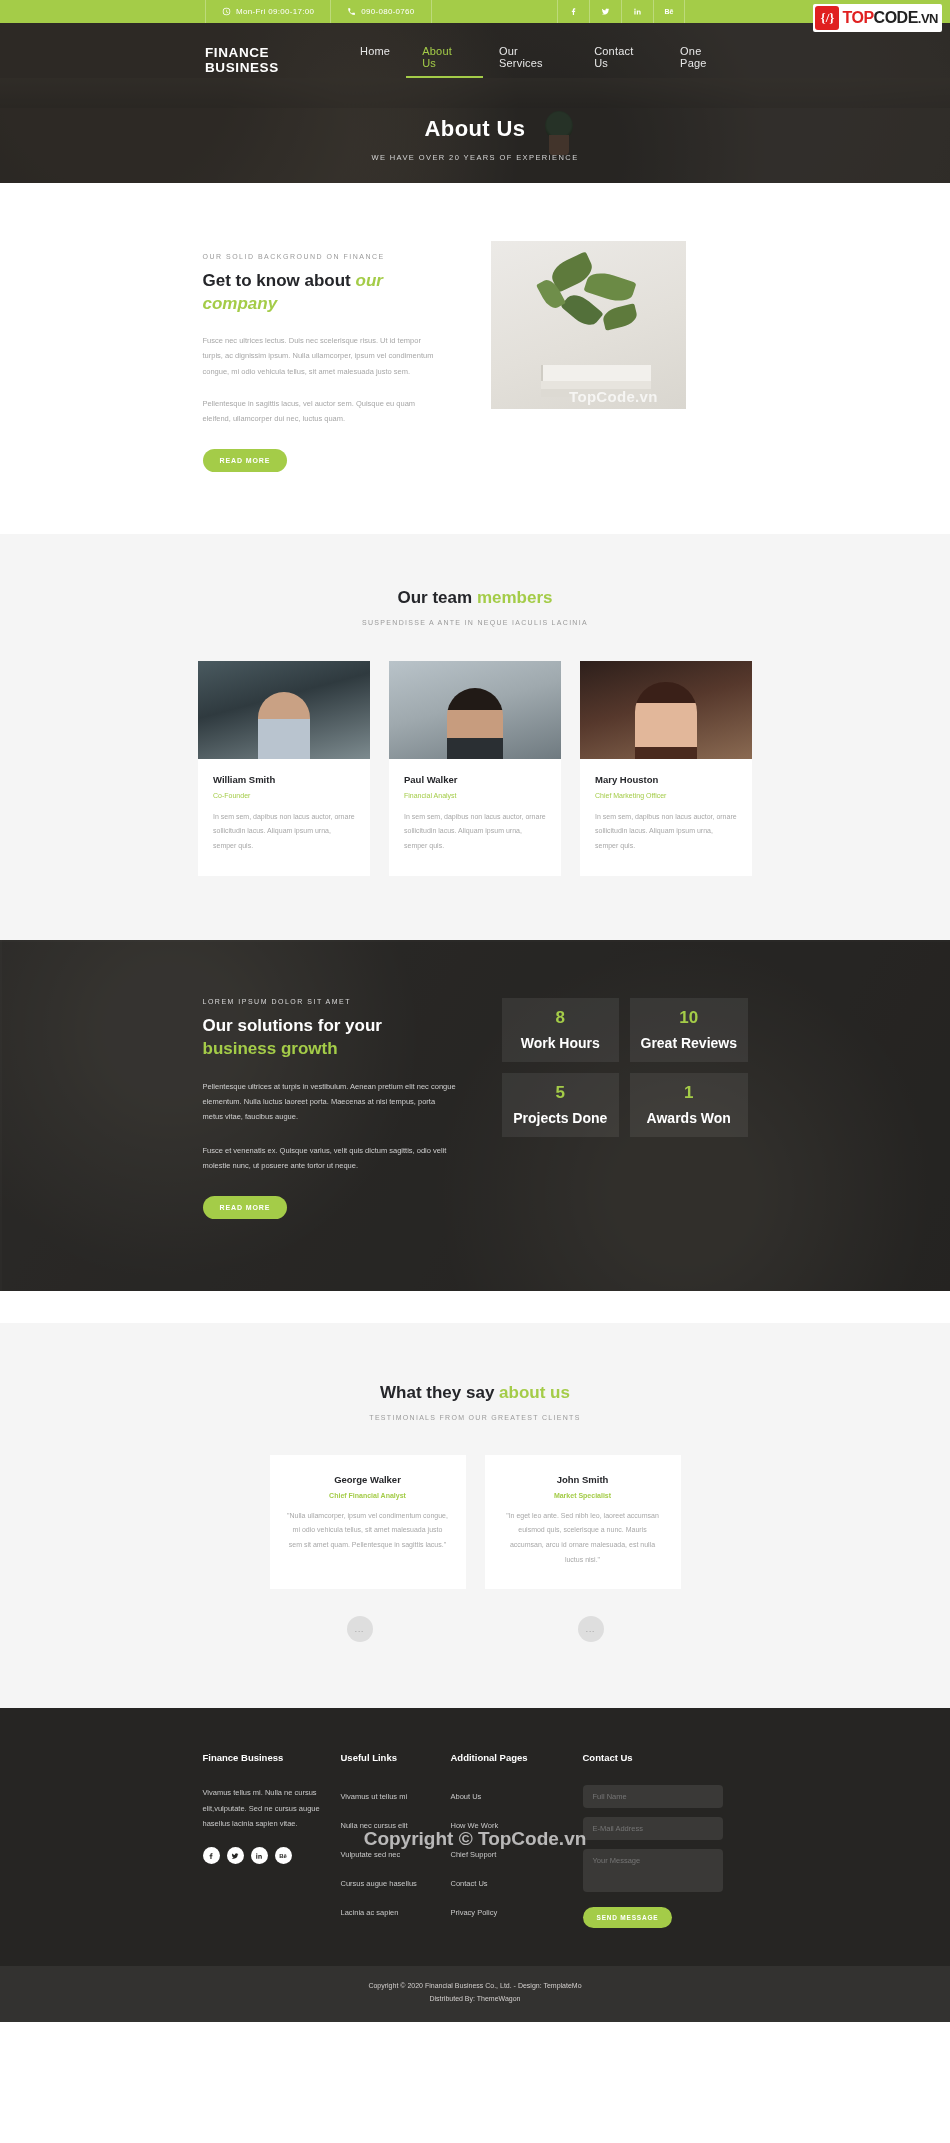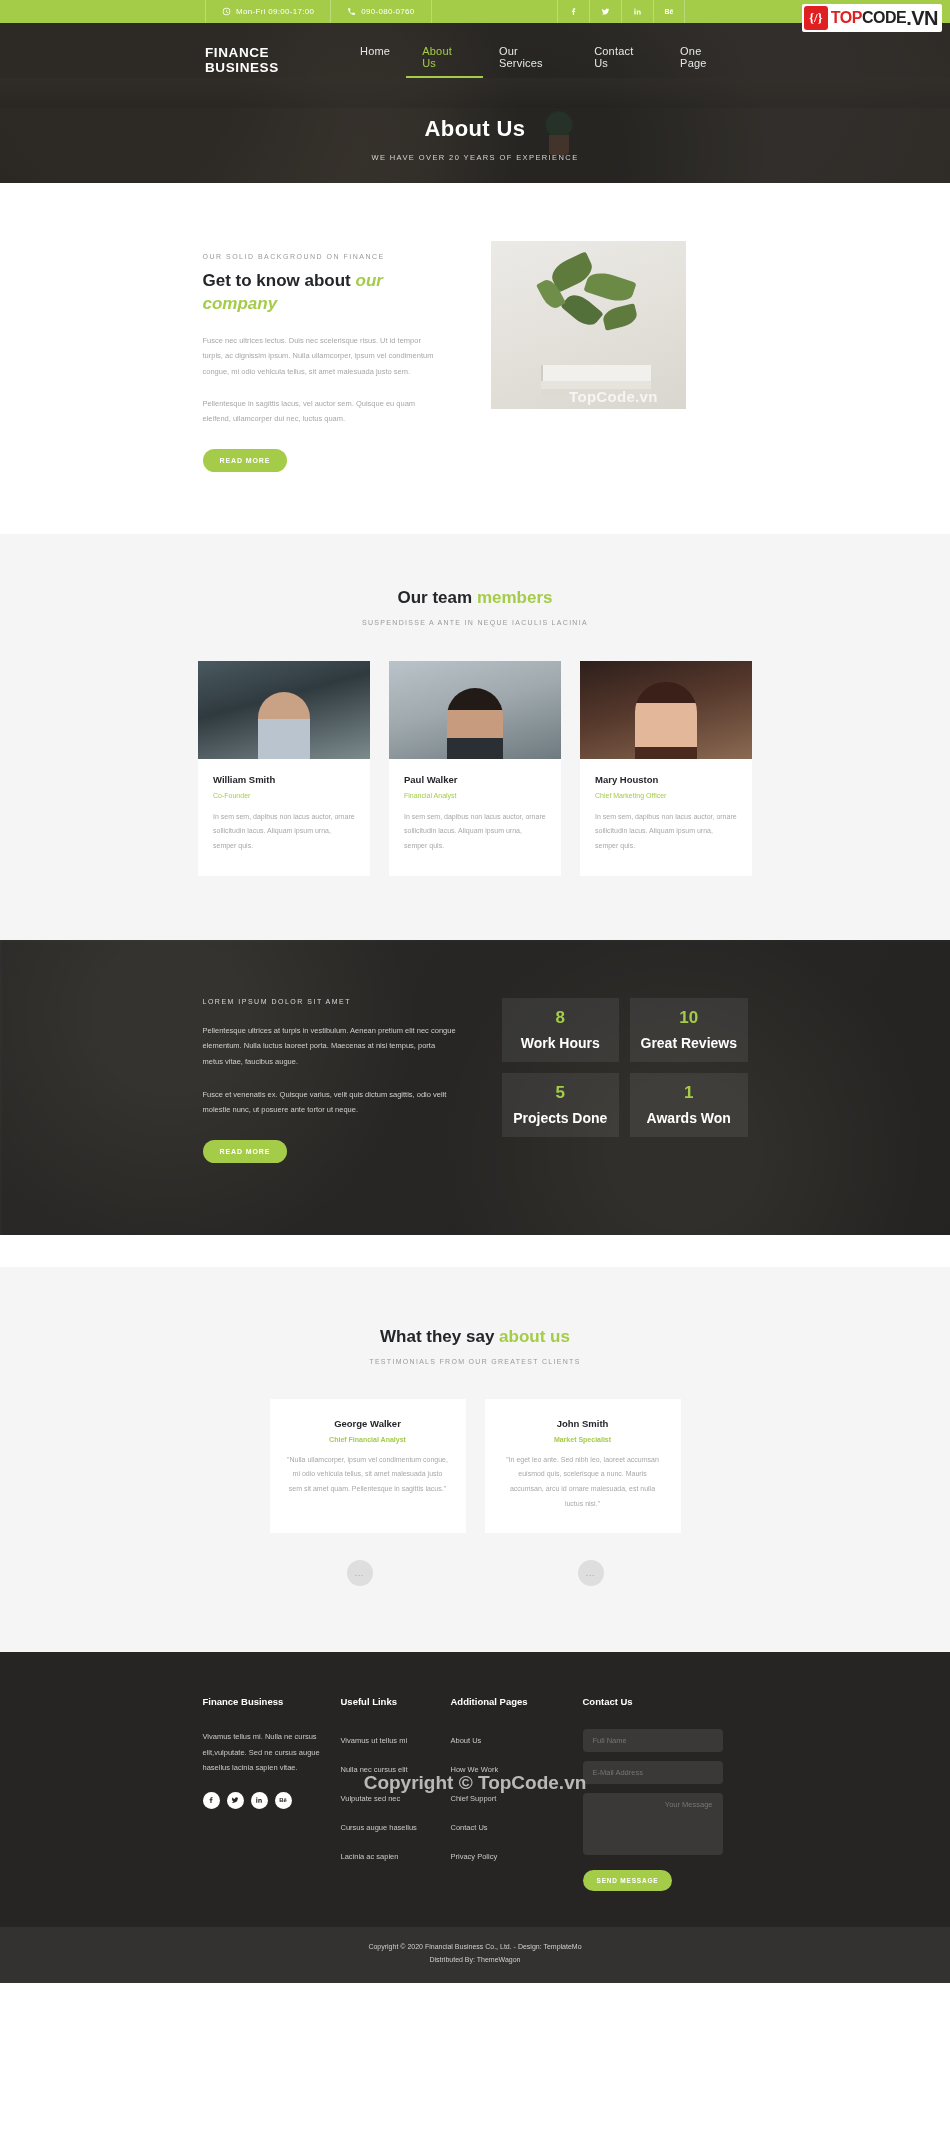--- a/index.html
+++ b/index.html
@@ -48,21 +48,21 @@
   }
   .tc-mark {
     width: 24px; height: 24px; background: #e02020; border-radius: 3px;
     display: flex; align-items: center; justify-content: center;
     color: #fff; font-size: 13px; font-weight: bold;
     font-family: "Liberation Serif", serif;
     margin-right: 3px;
   }
   .tc-top { color: #e02020; font-weight: bold; font-size: 16px; letter-spacing: -.5px; }
   .tc-code { color: #222; font-weight: bold; font-size: 16px; letter-spacing: -.5px; }
-  .tc-vn { color: #222; font-weight: bold; font-size: 20px; letter-spacing: -.5px; }
+  .tc-vn { color: #222; font-weight: bold; font-size: 13px; letter-spacing: -.5px; }
 
   
   .hero {
     position: relative;
     height: 160px;
     background: #2b2824;
     overflow: hidden;
   }
   .hero-bg {
     position: absolute; inset: 0;
@@ -274,21 +274,21 @@
     width: 17px; height: 17px; border-radius: 50%; background: #fff;
     display: flex; align-items: center; justify-content: center;
     color: #262523; font-size: 7px; font-weight: bold;
   }
   .fs-btn svg { width: 8px; height: 8px; fill: #262523; }
   .finput, .ftextarea {
     width: 100%; background: #3a3937; border: none; border-radius: 4px;
     color: #bdbdbd; font-size: 7.5px; padding: 7px 10px; margin-bottom: 9px;
     font-family: "Liberation Sans", sans-serif; outline: none;
   }
-  .ftextarea { height: 62px; resize: none; text-align: right; }
+  .ftextarea { height: 43px; resize: none; }
   .fsend {
     background: #a4cc48; color: #fff; border: none; border-radius: 13px;
     font-size: 6.5px; font-weight: bold; letter-spacing: .8px;
     padding: 7px 14px; cursor: pointer; margin-top: 2px; text-transform: uppercase;
   }
   .wm-footer {
     position: absolute; left: 50%; transform: translateX(-50%);
     top: 120px; color: rgba(255,255,255,.68);
     font-size: 19px; font-weight: bold; white-space: nowrap;
   }
@@ -427,20 +427,24 @@
       </div>
     </div>
   </div>
 </div>
 
 <div class="solutions">
   <div class="sol-bg"></div>
   <div class="sol-inner">
     <div class="sol-left">
       <div class="eyebrow-light">LOREM IPSUM DOLOR SIT AMET</div>
+      <div class="h2-light">
+        <span>Our solutions for your</span><br>
+        <span class="accent">business growth</span>
+      </div>
       <p class="body-light">Pellentesque ultrices at turpis in vestibulum. Aenean pretium elit nec congue elementum. Nulla luctus laoreet porta. Maecenas at nisi tempus, porta metus vitae, faucibus augue.</p>
       <p class="body-light">Fusce et venenatis ex. Quisque varius, velit quis dictum sagittis, odio velit molestie nunc, ut posuere ante tortor ut neque.</p>
       <button class="btn-green">READ MORE</button>
     </div>
     <div class="sol-right">
       <div class="stat">
         <div class="stat-num">8</div>
         <div class="stat-label">Work Hours</div>
       </div>
       <div class="stat">

